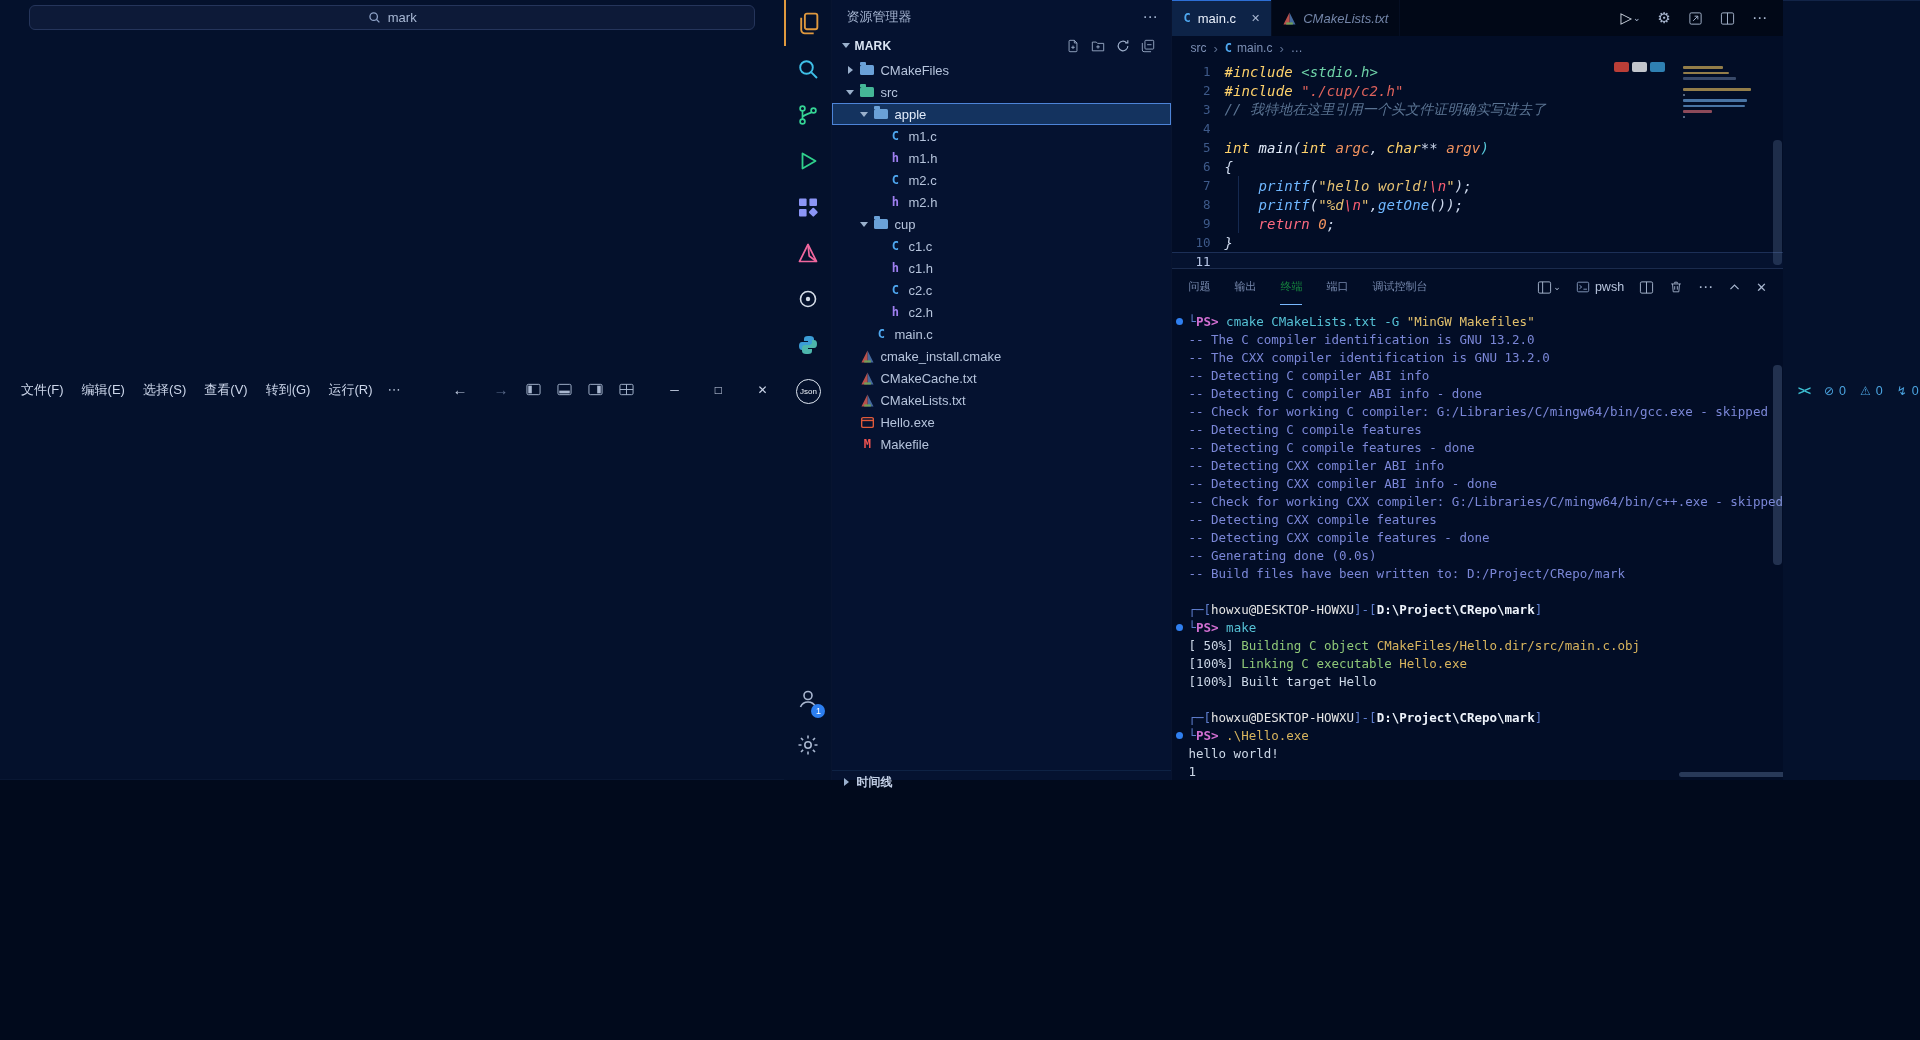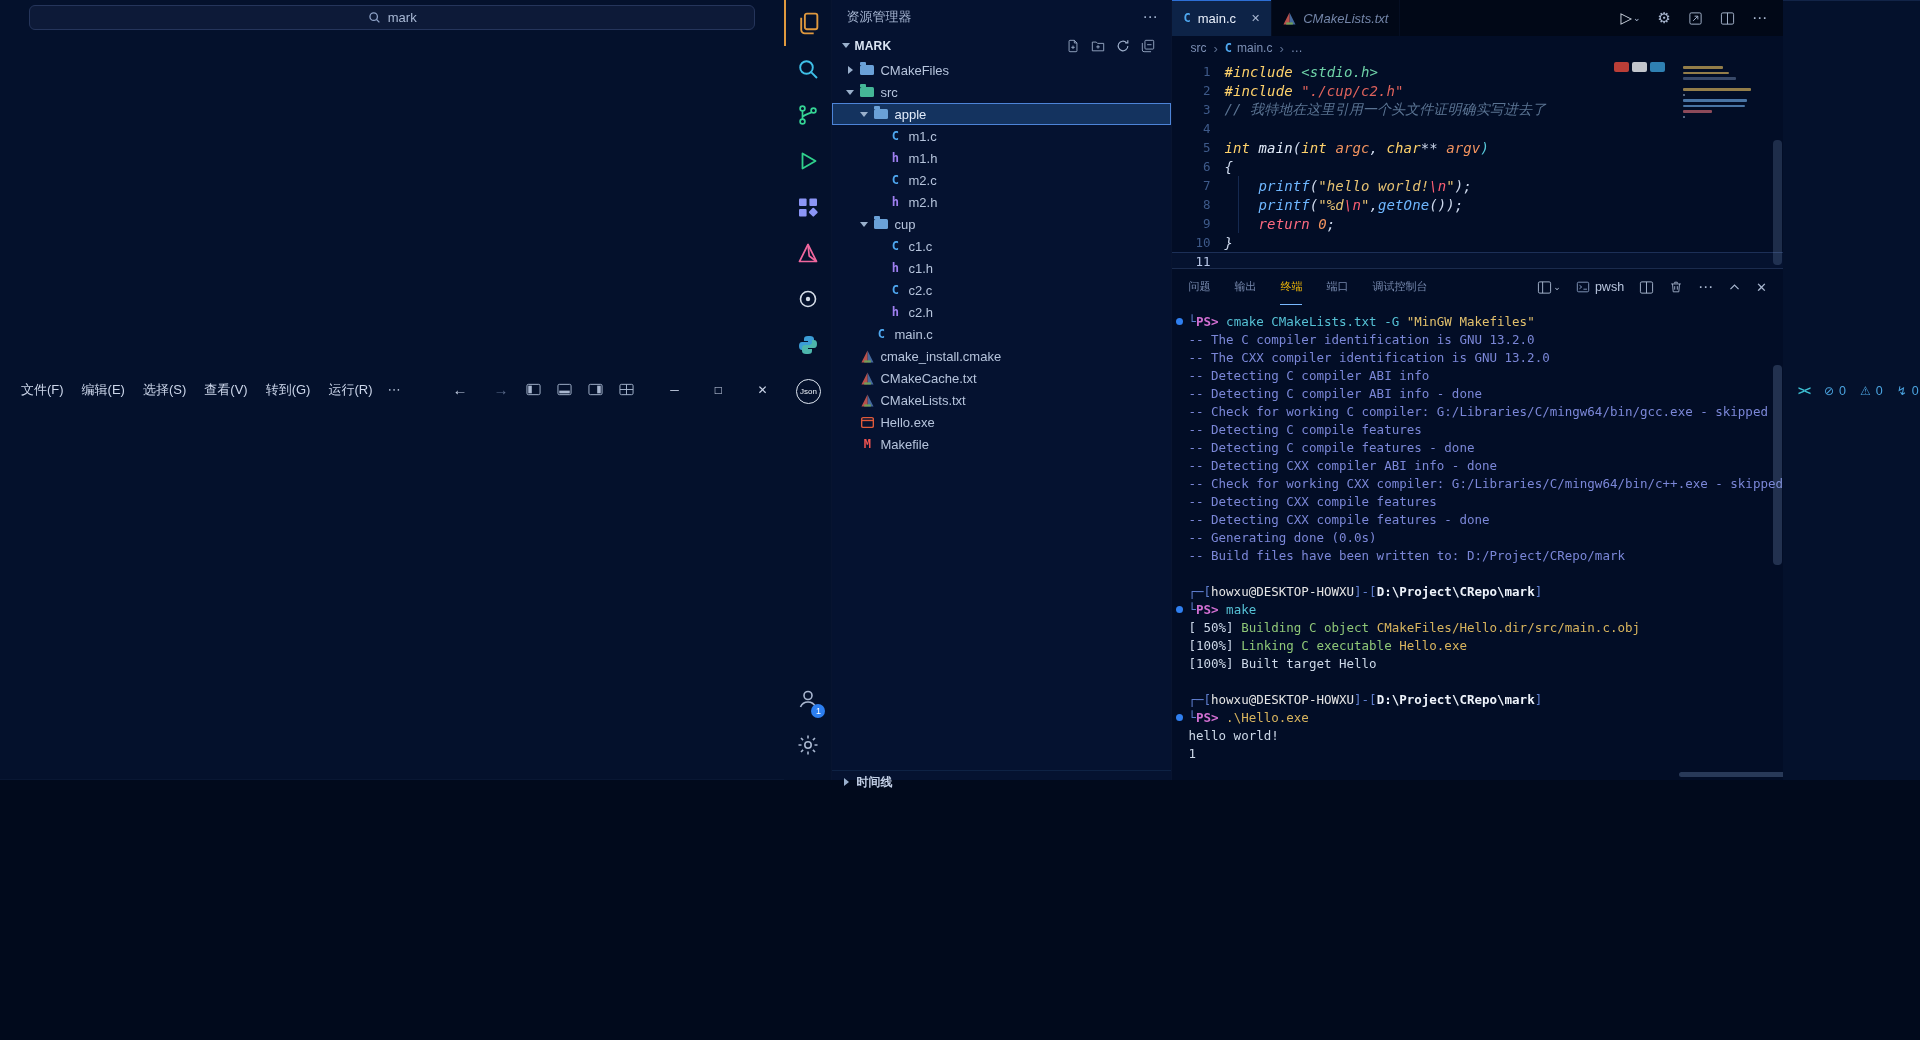--- a/index.html
+++ b/index.html
@@ -68,21 +68,21 @@
 .tk-kw{color:#ffd26b}.tk-inc{color:#6fd3a8}.tk-istr{color:#e0635c}.tk-cm{color:#5a7392}.tk-def{color:#e3ecfa}.tk-fn{color:#6fb7ff}.tk-prm{color:#f2935f}.tk-op{color:#cdd8ec}.tk-br{color:#56c6d8}.tk-str{color:#e6c273}.tk-esc{color:#ff5f73}.tk-ret{color:#ff6b81}.tk-num{color:#f2935f}.tk-pl{color:#cdd8ec}
 .minimap{position:absolute;right:16px;top:6px;width:84px;display:flex;flex-direction:column;gap:3px;align-items:flex-start}
 .mm-bar{height:2.5px;border-radius:1px;opacity:.8}
 .wm1{position:absolute;right:118px;top:2px;display:flex;gap:3px;align-items:center;opacity:.8}
 .wm1 span{width:15px;height:10px;border-radius:2px;display:inline-block}
 .sb-vthumb{position:absolute;right:1px;top:80px;width:9px;height:125px;background:rgba(130,158,205,.22);border-radius:4px}
 
 .panel{flex:1;border-top:1px solid #1b2b4d;display:flex;flex-direction:column;min-height:0;position:relative}
 .panel-header{flex:0 0 36px;display:flex;align-items:center;padding:0 16px}
 .ptab{height:36px;display:flex;align-items:center;margin-right:24px;font-size:11px;color:#7688ad;border-bottom:1px solid transparent}
-.ptab.active{color:#eab308;border-bottom-color:#79b8ff}
+.ptab.active{color:#15803d;border-bottom-color:#79b8ff}
 .panel-actions{margin-left:auto;display:flex;align-items:center;gap:15px;color:#a9b7d0}
 .pa{display:flex;align-items:center;font-size:13px}
 .pwsh{display:flex;align-items:center;gap:5px;font-size:12.5px;color:#b9c6de}
 .terminal{flex:1;padding:8px 0 0 16px;font-family:"DejaVu Sans Mono",monospace;font-size:12.5px;line-height:18px;overflow:hidden;position:relative}
 .tline{height:18px;white-space:pre;position:relative}
 .tdot{position:absolute;left:-12px;top:5px;width:7px;height:7px;border-radius:50%;background:#2f7ff0}
 .tm-frame{color:#5f7ecf}.tm-prompt{color:#d26fd2;font-weight:700}.tm-cmd{color:#56c2d6}.tm-str{color:#e2c06c}.tm-info{color:#7b87d8}.tm-user{color:#e5e5e5}.tm-path{color:#eef3fb;font-weight:700}.tm-green{color:#8fc878}.tm-yellow{color:#d9b55e}.tm-pl{color:#cdd8e8}
 .term-vthumb{position:absolute;right:1px;top:60px;width:9px;height:200px;background:rgba(130,158,205,.25);border-radius:4px}
 .term-hthumb{position:absolute;left:507px;bottom:3px;width:112px;height:5px;background:rgba(130,158,205,.3);border-radius:3px}
 
@@ -627,20 +627,21 @@
         <div class="terminal">
           <div>
               <div class="tline"><span class="tdot"></span><span class="tm-frame">└</span><span class="tm-prompt">PS&gt;</span><span class="tm-pl"> </span><span class="tm-cmd">cmake CMakeLists.txt -G </span><span class="tm-str">"MinGW Makefiles"</span></div>
               <div class="tline"><span class="tm-info">-- The C compiler identification is GNU 13.2.0</span></div>
               <div class="tline"><span class="tm-info">-- The CXX compiler identification is GNU 13.2.0</span></div>
               <div class="tline"><span class="tm-info">-- Detecting C compiler ABI info</span></div>
               <div class="tline"><span class="tm-info">-- Detecting C compiler ABI info - done</span></div>
               <div class="tline"><span class="tm-info">-- Check for working C compiler: G:/Libraries/C/mingw64/bin/gcc.exe - skipped</span></div>
               <div class="tline"><span class="tm-info">-- Detecting C compile features</span></div>
               <div class="tline"><span class="tm-info">-- Detecting C compile features - done</span></div>
+              <div class="tline"><span class="tm-info">-- Detecting CXX compiler ABI info</span></div>
               <div class="tline"><span class="tm-info">-- Detecting CXX compiler ABI info - done</span></div>
               <div class="tline"><span class="tm-info">-- Check for working CXX compiler: G:/Libraries/C/mingw64/bin/c++.exe - skipped</span></div>
               <div class="tline"><span class="tm-info">-- Detecting CXX compile features</span></div>
               <div class="tline"><span class="tm-info">-- Detecting CXX compile features - done</span></div>
               <div class="tline"><span class="tm-info">-- Generating done (0.0s)</span></div>
               <div class="tline"><span class="tm-info">-- Build files have been written to: D:/Project/CRepo/mark</span></div>
               <div class="tline">&nbsp;</div>
               <div class="tline"><span class="tm-frame">┌─[</span><span class="tm-user">howxu@DESKTOP-HOWXU</span><span class="tm-frame">]-[</span><span class="tm-path">D:\Project\CRepo\mark</span><span class="tm-frame">]</span></div>
               <div class="tline"><span class="tdot"></span><span class="tm-frame">└</span><span class="tm-prompt">PS&gt;</span><span class="tm-pl"> </span><span class="tm-cmd">make</span></div>
               <div class="tline"><span class="tm-pl">[ 50%] </span><span class="tm-green">Building C object </span><span class="tm-yellow">CMakeFiles/Hello.dir/src/main.c.obj</span></div>

